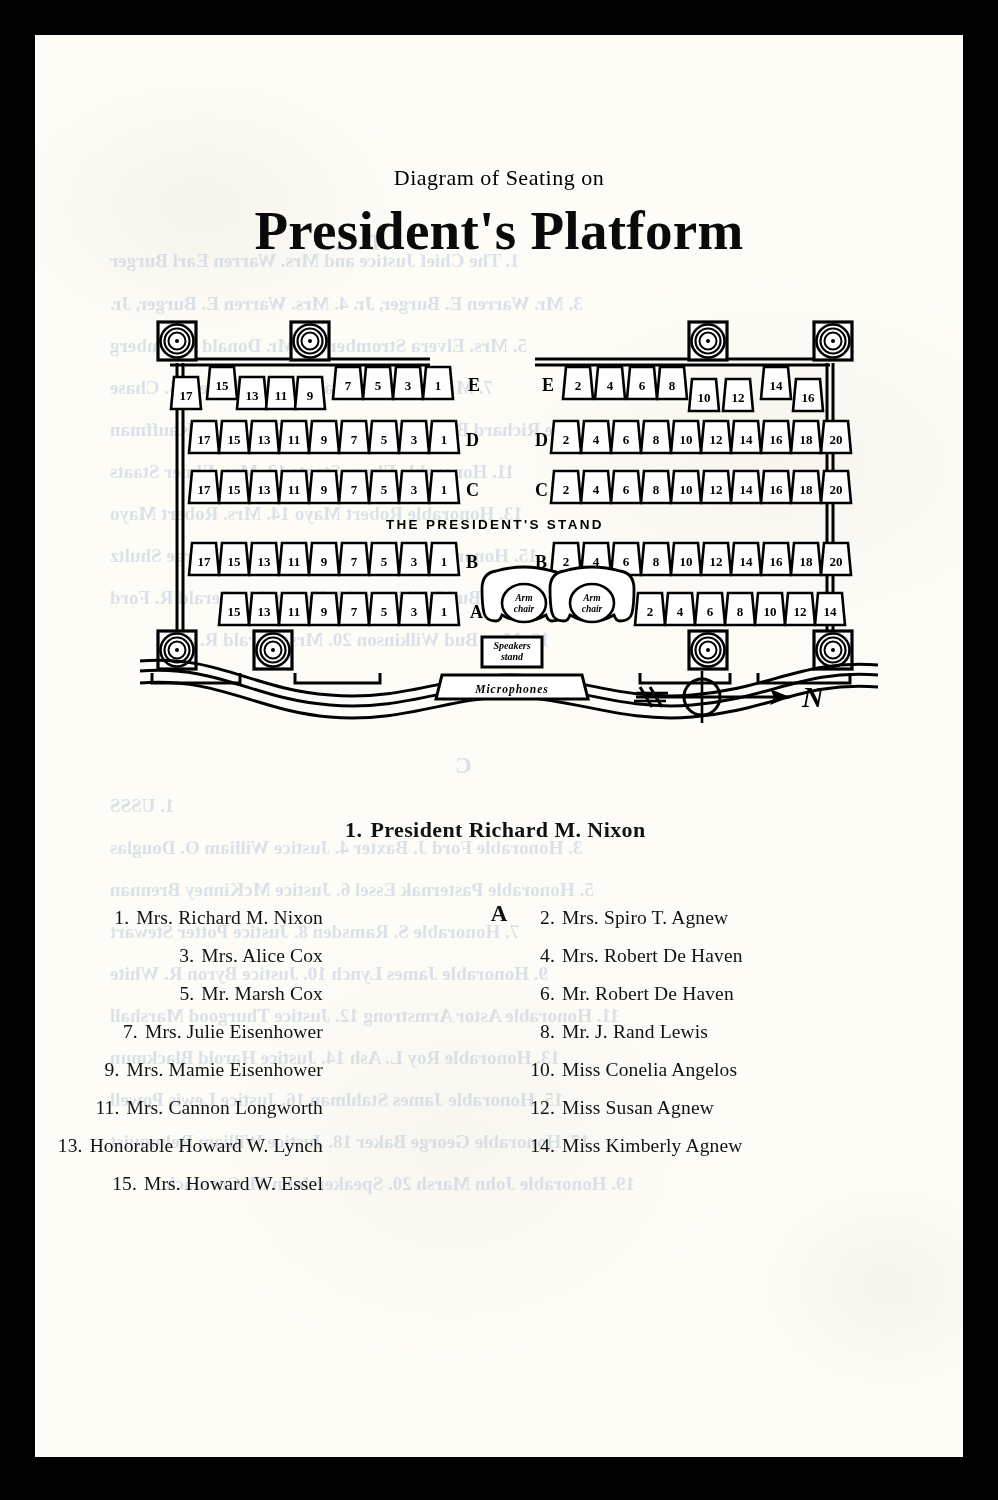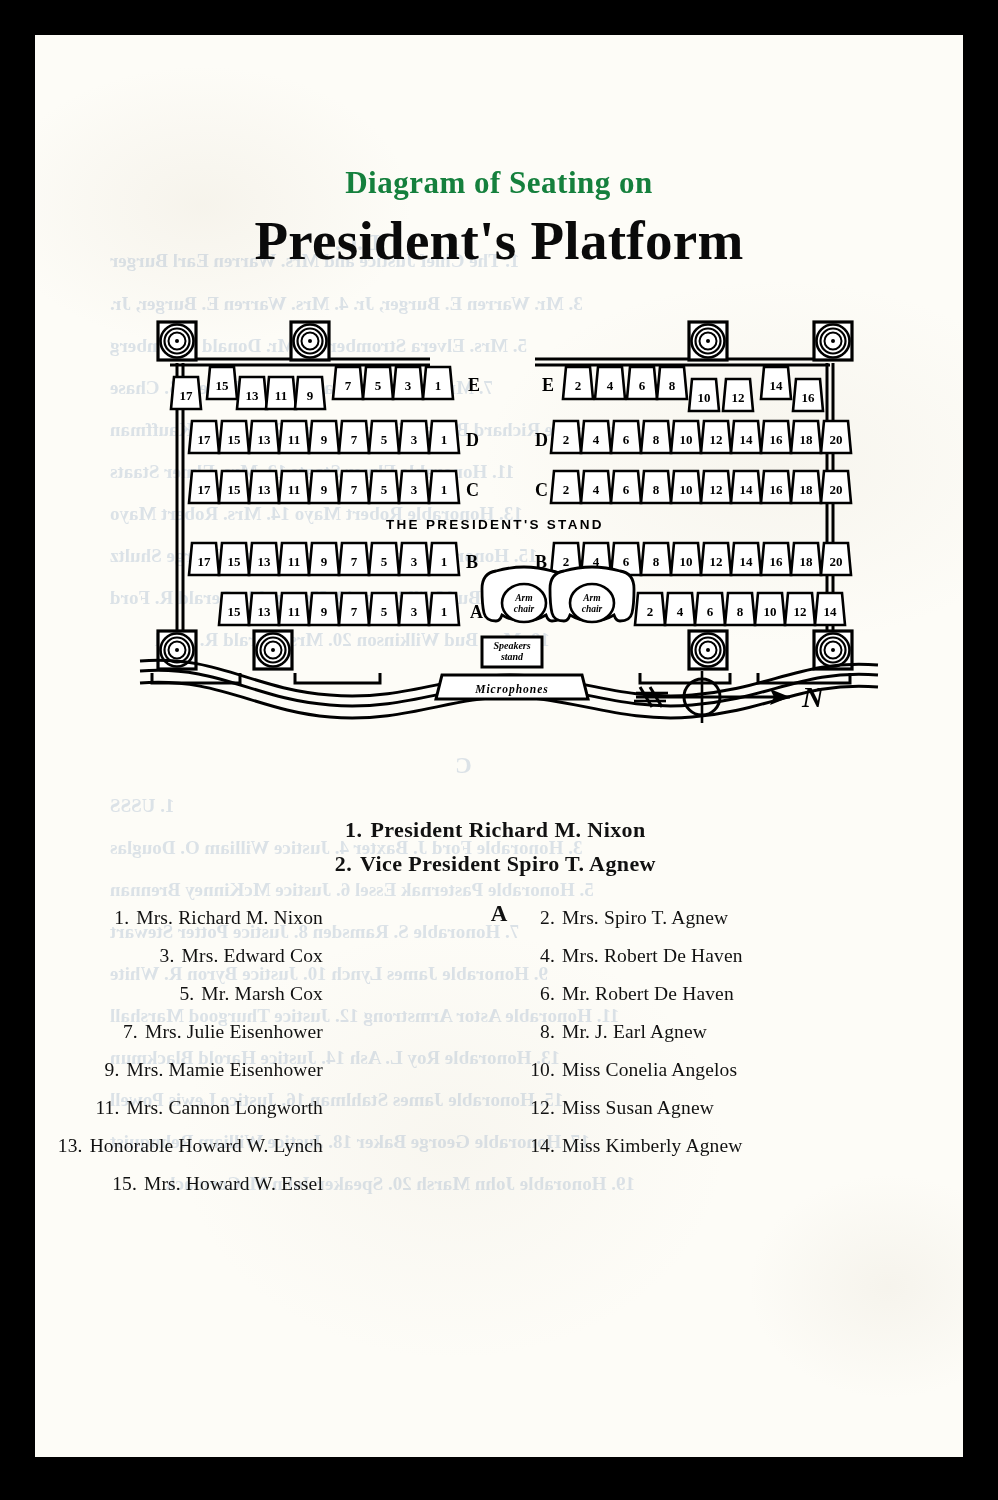--- a/index.html
+++ b/index.html
@@ -20,21 +20,21 @@
     content:"";position:absolute;inset:0;pointer-events:none;
     background:
       radial-gradient(ellipse 300px 200px at 18% 12%, rgba(215,205,185,.18), transparent 70%),
       radial-gradient(ellipse 420px 260px at 80% 30%, rgba(210,202,182,.14), transparent 70%),
       radial-gradient(ellipse 380px 300px at 45% 78%, rgba(212,204,186,.12), transparent 72%),
       radial-gradient(ellipse 200px 160px at 92% 88%, rgba(205,196,176,.15), transparent 70%);
   }
 
   
   #title-block{position:absolute;left:0;right:0;top:130px;text-align:center;}
-  .title-line1{font-size:31px;font-weight:700;letter-spacing:.5px;color:#15803d;}
+  .title-line1{font-size:22px;font-weight:400;letter-spacing:.5px;color:#000000;}
   .title-line2{font-size:55px;font-weight:700;letter-spacing:.3px;color:#0a0a0a;margin-top:8px;}
 
   
   #diagram{position:absolute;left:95px;top:268px;width:760px;height:420px;}
   #diagram svg{display:block;}
 
   
   #principals{position:absolute;left:0;right:16px;top:778px;text-align:center;}
   .principal{font-size:22px;font-weight:600;color:#111;line-height:1.55;letter-spacing:.4px;}
   .principal .num{display:inline-block;width:26px;text-align:right;margin-right:8px;}
@@ -597,62 +597,59 @@
         <line x1="504" y1="398" x2="536" y2="398" stroke="#000" stroke-width="2.6"></line>
         <text x="672" y="404" font-family="'Liberation Serif',serif" font-size="30" font-style="italic" font-weight="700">N</text>
       </g>
     </svg>
   </div>
 
   <div id="principals">
     <div class="principal">
       <span class="num">1.</span><span>President  Richard  M.  Nixon</span>
     </div>
-    <div class="principal">
-      <span class="num">2.</span><span>Vice President  Spiro  T.  Agnew</span>
-    </div>
   </div>
 
   <div id="section-a">A</div>
 
   <div id="guest-list">
 
     <div class="glrow">
       <div class="gl-left">
         <span class="num">1.</span><span>Mrs. Richard M. Nixon</span>
       </div>
       <div class="gl-right">
         <span class="num">2.</span><span>Mrs. Spiro T. Agnew</span>
       </div>
     </div>
 
     <div class="glrow">
       <div class="gl-left">
-        <span class="num">3.</span><span>Mrs. Edward Cox</span>
+        <span class="num">3.</span><span>Mrs. Alice Cox</span>
       </div>
       <div class="gl-right">
         <span class="num">4.</span><span>Mrs. Robert De Haven</span>
       </div>
     </div>
 
     <div class="glrow">
       <div class="gl-left">
         <span class="num">5.</span><span>Mr. Marsh Cox</span>
       </div>
       <div class="gl-right">
         <span class="num">6.</span><span>Mr. Robert De Haven</span>
       </div>
     </div>
 
     <div class="glrow">
       <div class="gl-left">
         <span class="num">7.</span><span>Mrs. Julie Eisenhower</span>
       </div>
       <div class="gl-right">
-        <span class="num">8.</span><span>Mr. J. Earl Agnew</span>
+        <span class="num">8.</span><span>Mr. J. Rand Lewis</span>
       </div>
     </div>
 
     <div class="glrow">
       <div class="gl-left">
         <span class="num">9.</span><span>Mrs. Mamie Eisenhower</span>
       </div>
       <div class="gl-right">
         <span class="num">10.</span><span>Miss Conelia Angelos</span>
       </div>

